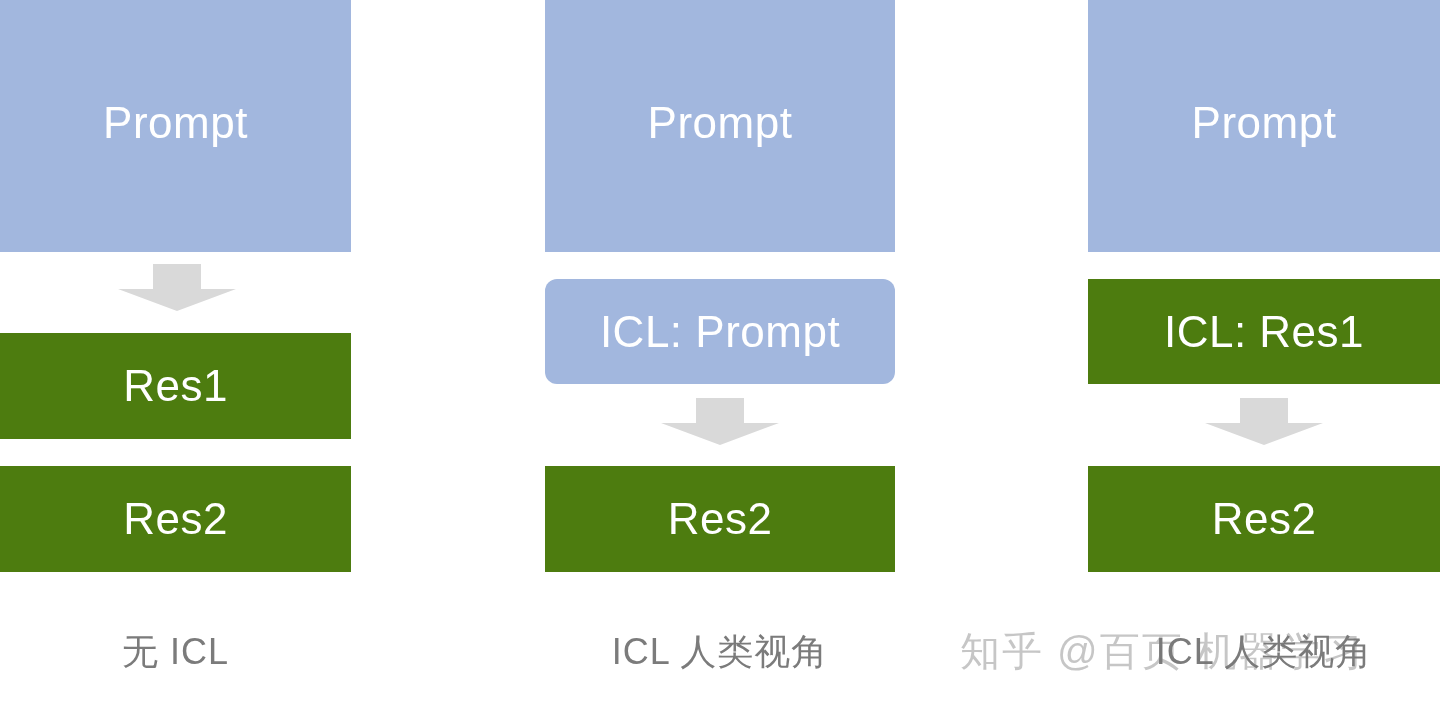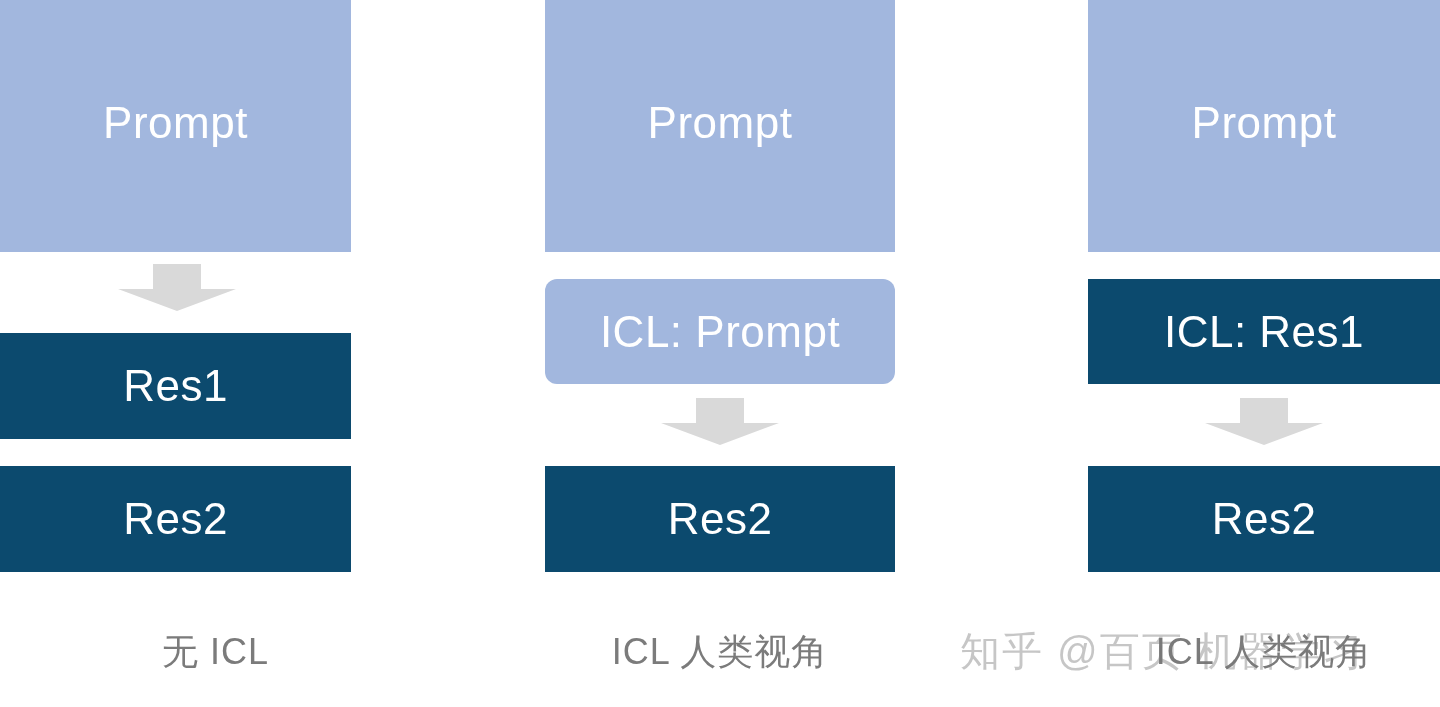--- a/index.html
+++ b/index.html
@@ -25,21 +25,21 @@
     align-items: center;
     justify-content: center;
     color: #ffffff;
     font-weight: 400;
     letter-spacing: 0.5px;
     line-height: 1;
     box-sizing: border-box;
     user-select: none;
   }
   .box-blue { background: #a2b7de; }
-  .box-orange { background: #0c4a6e; }
+  .box-orange { background: #4d7c0f; }
 
   .box-label {
     font-size: 44px;
     color: #ffffff;
     white-space: nowrap;
   }
 
   
   .c1 { left: 0px; width: 351px; }
   #c1-prompt { top: -6px; height: 258px; }
@@ -76,21 +76,21 @@
     height: 60px;
     display: flex;
     align-items: center;
     justify-content: center;
     font-size: 36px;
     color: #7b7b7b;
     letter-spacing: 1px;
     white-space: nowrap;
     user-select: none;
   }
-  #caption-1 { left: 0px;    width: 351px; margin-left: 40px; }
+  #caption-1 { left: 0px;    width: 351px; }
   #caption-2 { left: 545px;  width: 350px; }
   #caption-3 { left: 1088px; width: 352px; }
 
   
   #watermark {
     position: absolute;
     left: 960px;
     top: 624px;
     font-size: 40px;
     letter-spacing: 2px;

